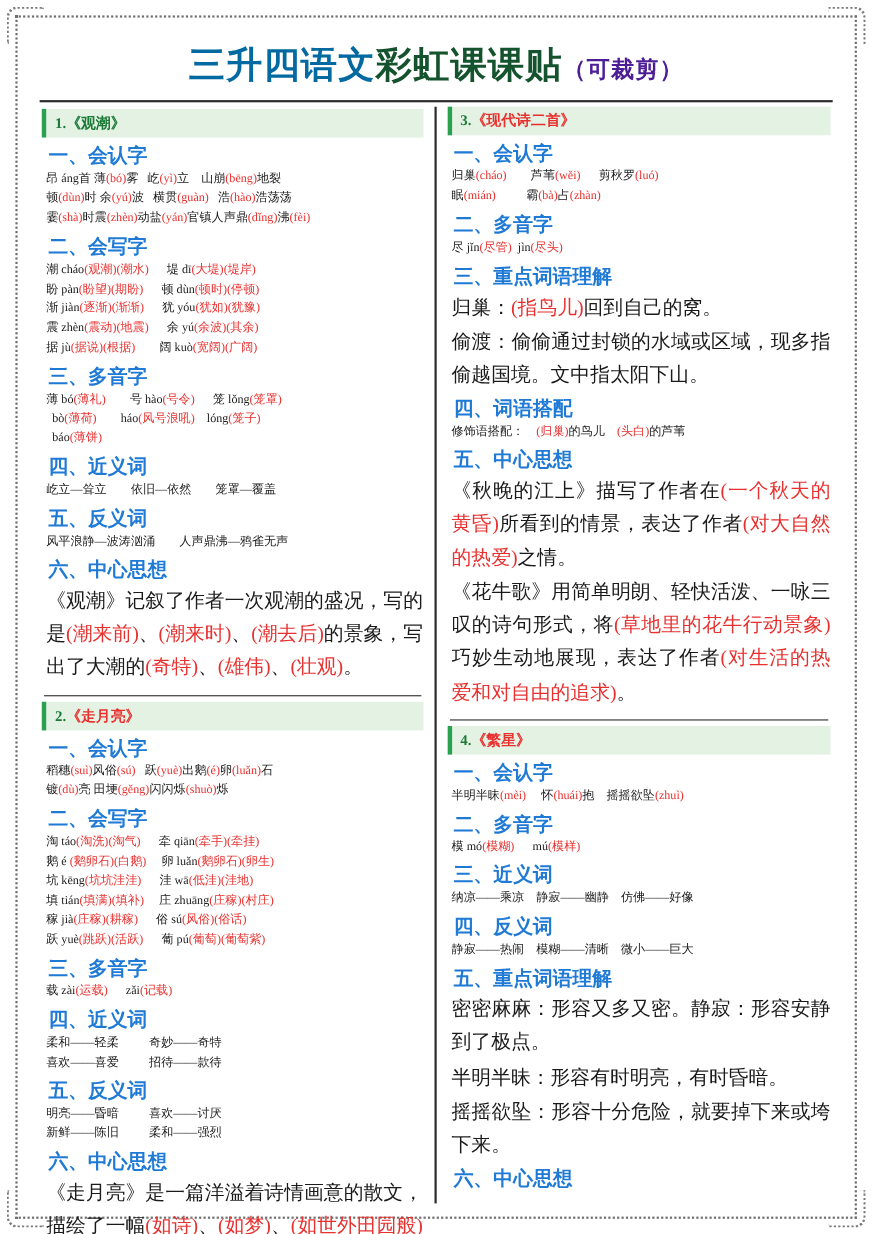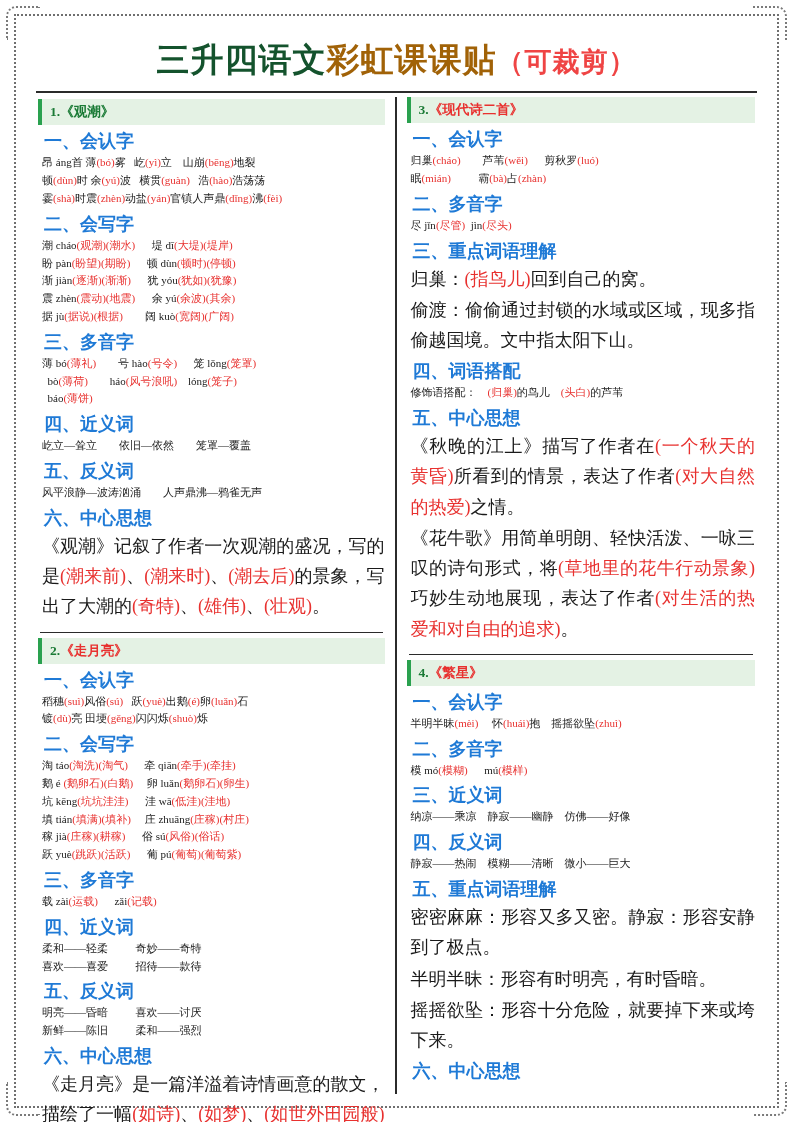--- a/index.html
+++ b/index.html
@@ -44,23 +44,23 @@
     border-bottom: 2.5px solid #2b2b2b;
     margin-bottom: 4px;
   }
   .title {
     font-size: 33px;
     font-weight: bold;
     letter-spacing: 1px;
     line-height: 1.25;
     white-space: nowrap;
   }
-  .title .black { color: #14532d; }
-  .title .red { color: #a16207; }
-  .title .paren { color: #ef4444; font-size: 27px; text-align: center; }
+  .title .black { color: #0369a1; }
+  .title .red { color: #14532d; }
+  .title .paren { color: #4c1d95; font-size: 21px; text-align: center; }
 
   .columns {
     display: flex;
     flex: 1 1 auto;
     min-height: 0;
   }
   .col {
     width: 50%;
     padding: 0 10px;
     display: flex;

